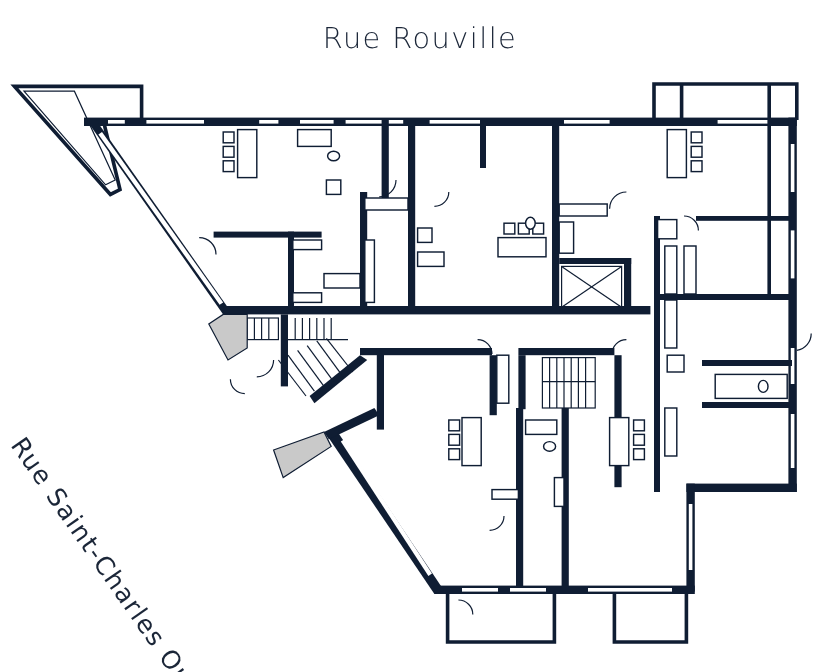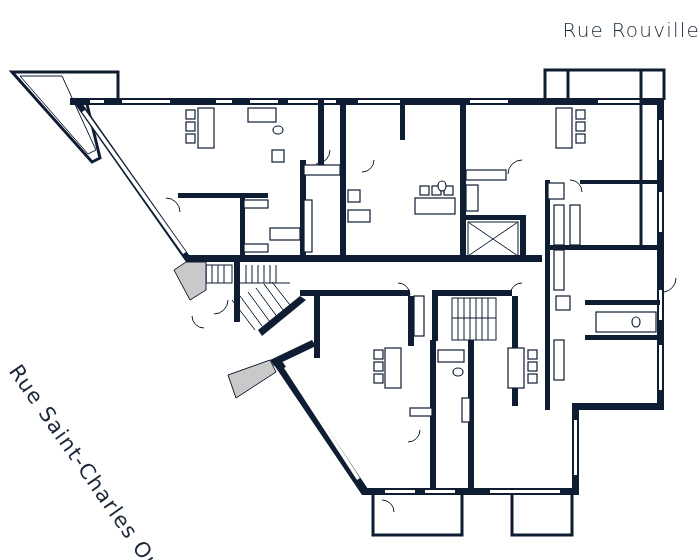--- a/index.html
+++ b/index.html
@@ -1,20 +1,20 @@
 <!DOCTYPE html>
 <html><head>
 <meta charset="utf-8">
 <style>
   html, body { margin:0; padding:0; background:#ffffff; }
   body { width:700px; height:560px; position:relative; overflow:hidden; font-family:"DejaVu Sans", sans-serif; }
   #plan { position:absolute; left:0; top:0; }
   .street-top {
-    position:absolute; left:0; top:18px; width:700px; text-align:right;
-    font-size:20px; letter-spacing:1.2px; color:#1b2638; font-family:"DejaVu Sans", sans-serif; font-weight:300;
+    position:absolute; left:0; top:18px; width:700px; text-align:center;
+    font-size:24px; letter-spacing:1.2px; color:#1b2638; font-family:"DejaVu Sans", sans-serif; font-weight:300;
   }
   .street-diag {
     position:absolute; left:14px; top:355px; width:310px;
     font-size:21px; letter-spacing:1.2px; color:#1b2638; font-family:"DejaVu Sans", sans-serif;
     transform:rotate(55deg); transform-origin:left center; white-space:nowrap;
   }
   .w { fill:#0f1d33; }
   .ln { stroke:#0f1d33; fill:none; }
   .thin { stroke:#0f1d33; fill:none; stroke-width:1; }
   .fix { stroke:#0f1d33; fill:#ffffff; stroke-width:1.2; }

